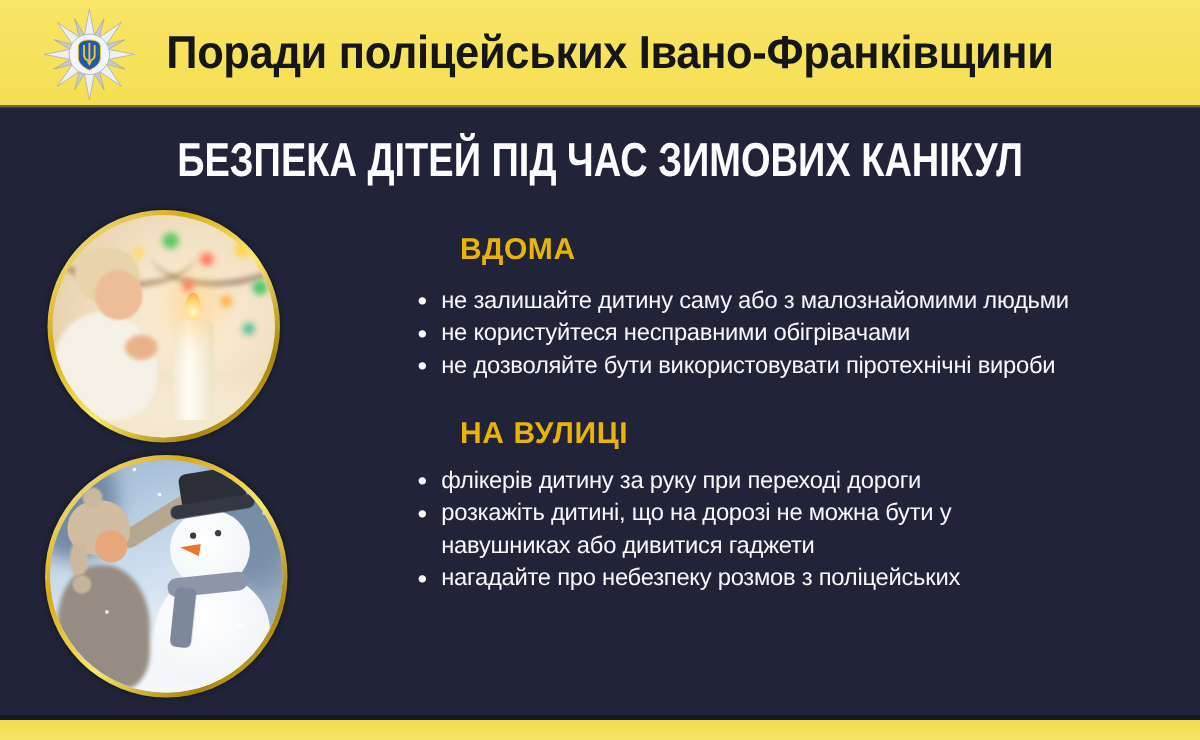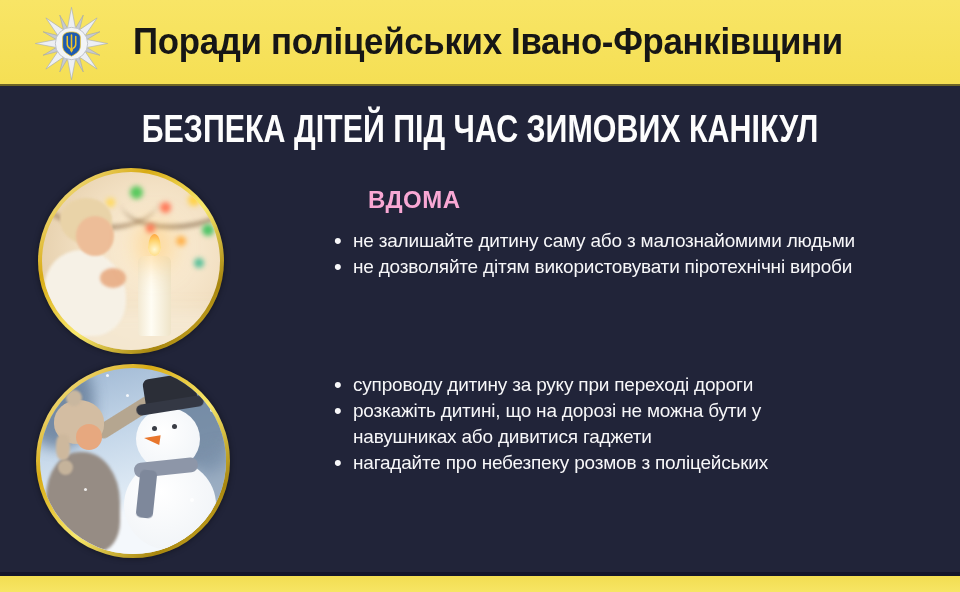--- a/index.html
+++ b/index.html
@@ -93,21 +93,21 @@
   .flake{background:#ffffff;border-radius:50%;opacity:.85;}
   .f1{left:30px;top:12px;width:4px;height:4px;}
   .f2{left:86px;top:26px;width:3px;height:3px;}
   .f3{left:66px;top:6px;width:3px;height:3px;}
   .f4{left:170px;top:40px;width:4px;height:4px;}
   .f5{left:44px;top:120px;width:3px;height:3px;}
   .f6{left:150px;top:130px;width:4px;height:4px;}
   
   .section-heading{
     position:absolute;left:368px;
-    font-size:24px;font-weight:bold;color:#f9a8d4;letter-spacing:.5px;
+    font-size:24px;font-weight:bold;color:#eab308;letter-spacing:.5px;
   }
   .h-vdoma{top:186px;}
   .h-street{top:333px;}
   .tips{
     position:absolute;left:332px;width:618px;
     margin:0;padding:0;list-style:none;
     font-size:19px;line-height:26px;color:#f7f7f9;letter-spacing:-.2px;
   }
   .tips-home{top:228px;}
   .tips-street{top:372px;}
@@ -213,25 +213,27 @@
       <div class="flake f3"></div>
       <div class="flake f4"></div>
       <div class="flake f5"></div>
       <div class="flake f6"></div>
     </div>
   </div>
 
   <div class="section-heading h-vdoma">ВДОМА</div>
   <ul class="tips tips-home">
     <li>не залишайте дитину саму або з малознайомими людьми</li>
-    <li>не дозволяйте дітям використовувати піротехнічні вироби</li>
+    <li>не користуйтеся несправними обігрівачами</li>
+    <li>не дозволяйте бути використовувати піротехнічні вироби</li>
   </ul>
 
+  <div class="section-heading h-street">НА ВУЛИЦІ</div>
   <ul class="tips tips-street">
-    <li>супроводу дитину за руку при переході дороги</li>
+    <li>флікерів дитину за руку при переході дороги</li>
     <li>розкажіть дитині, що на дорозі не можна бути у
 навушниках або дивитися гаджети</li>
     <li>нагадайте про небезпеку розмов з поліцейських</li>
   </ul>
 
   <div class="footer-line"></div>
   <div class="footer-bar"></div>
 
 </div>
 

